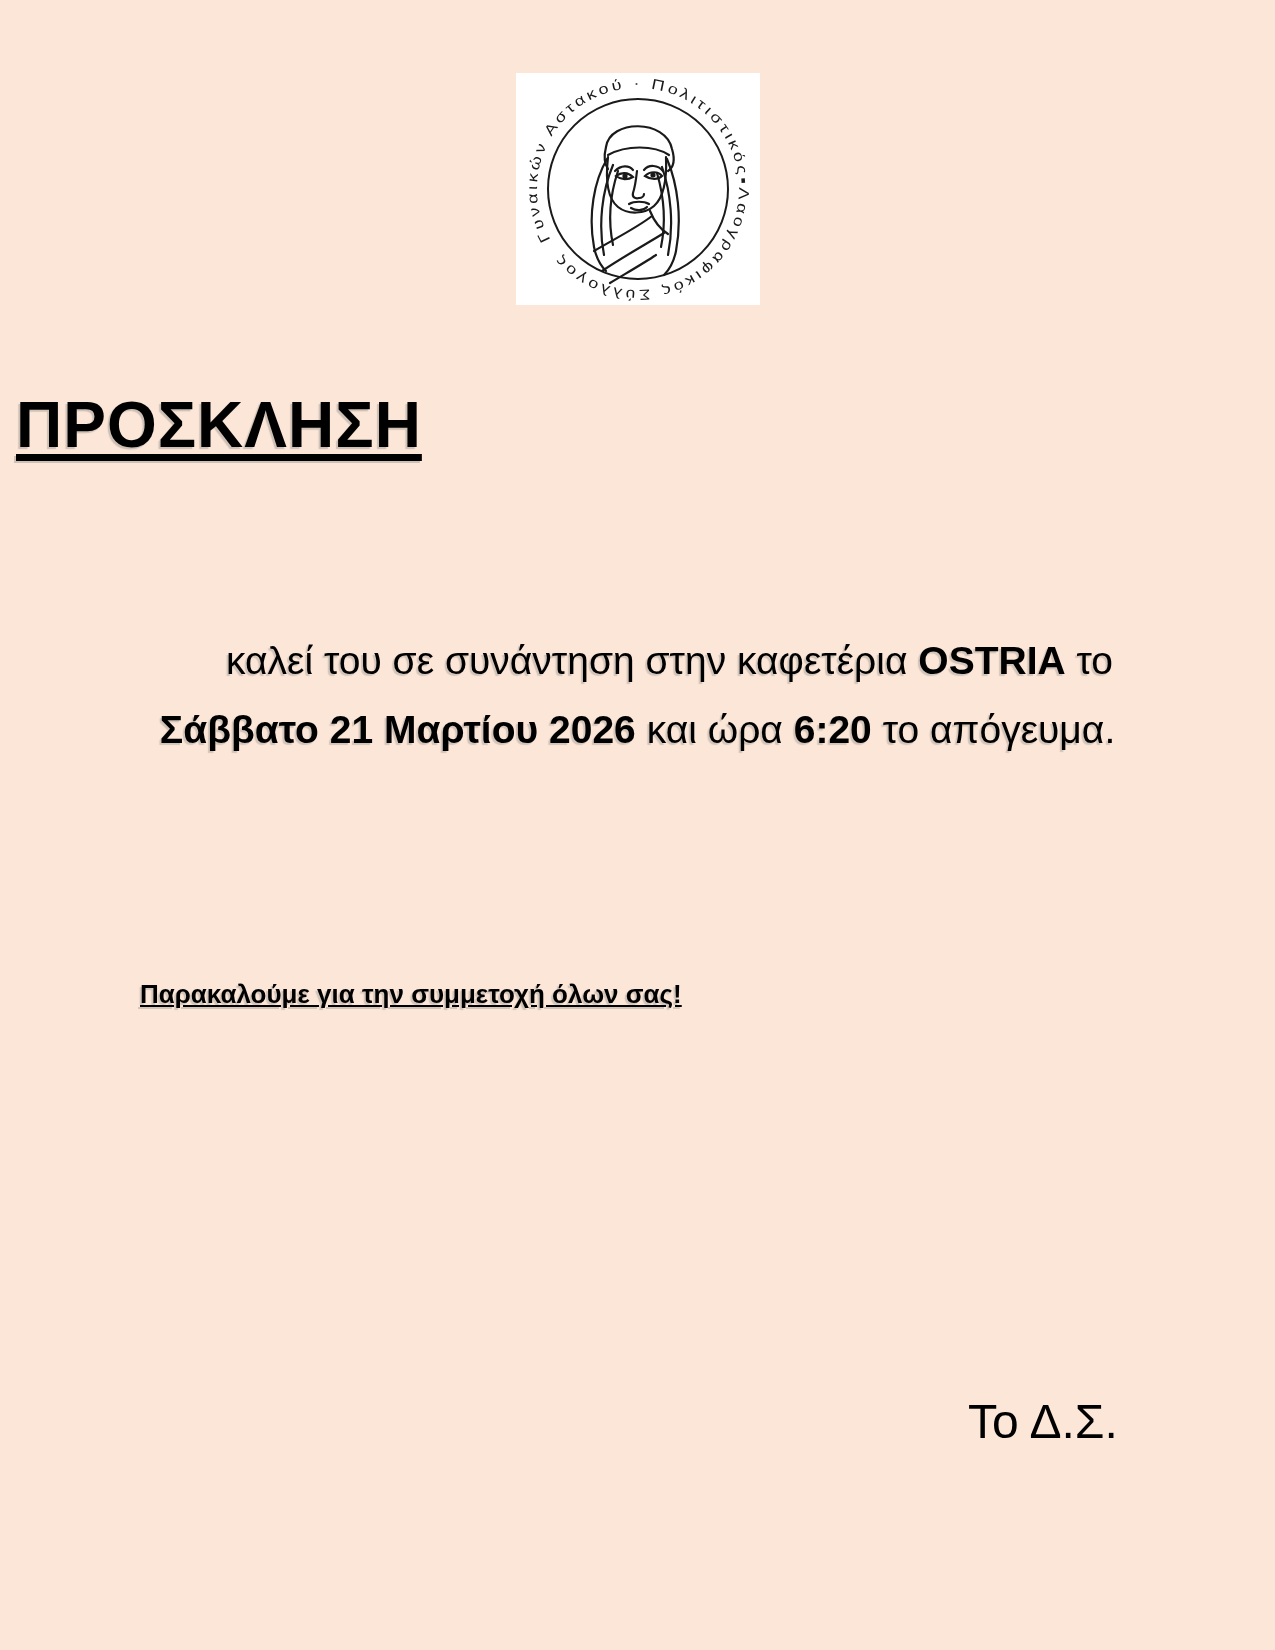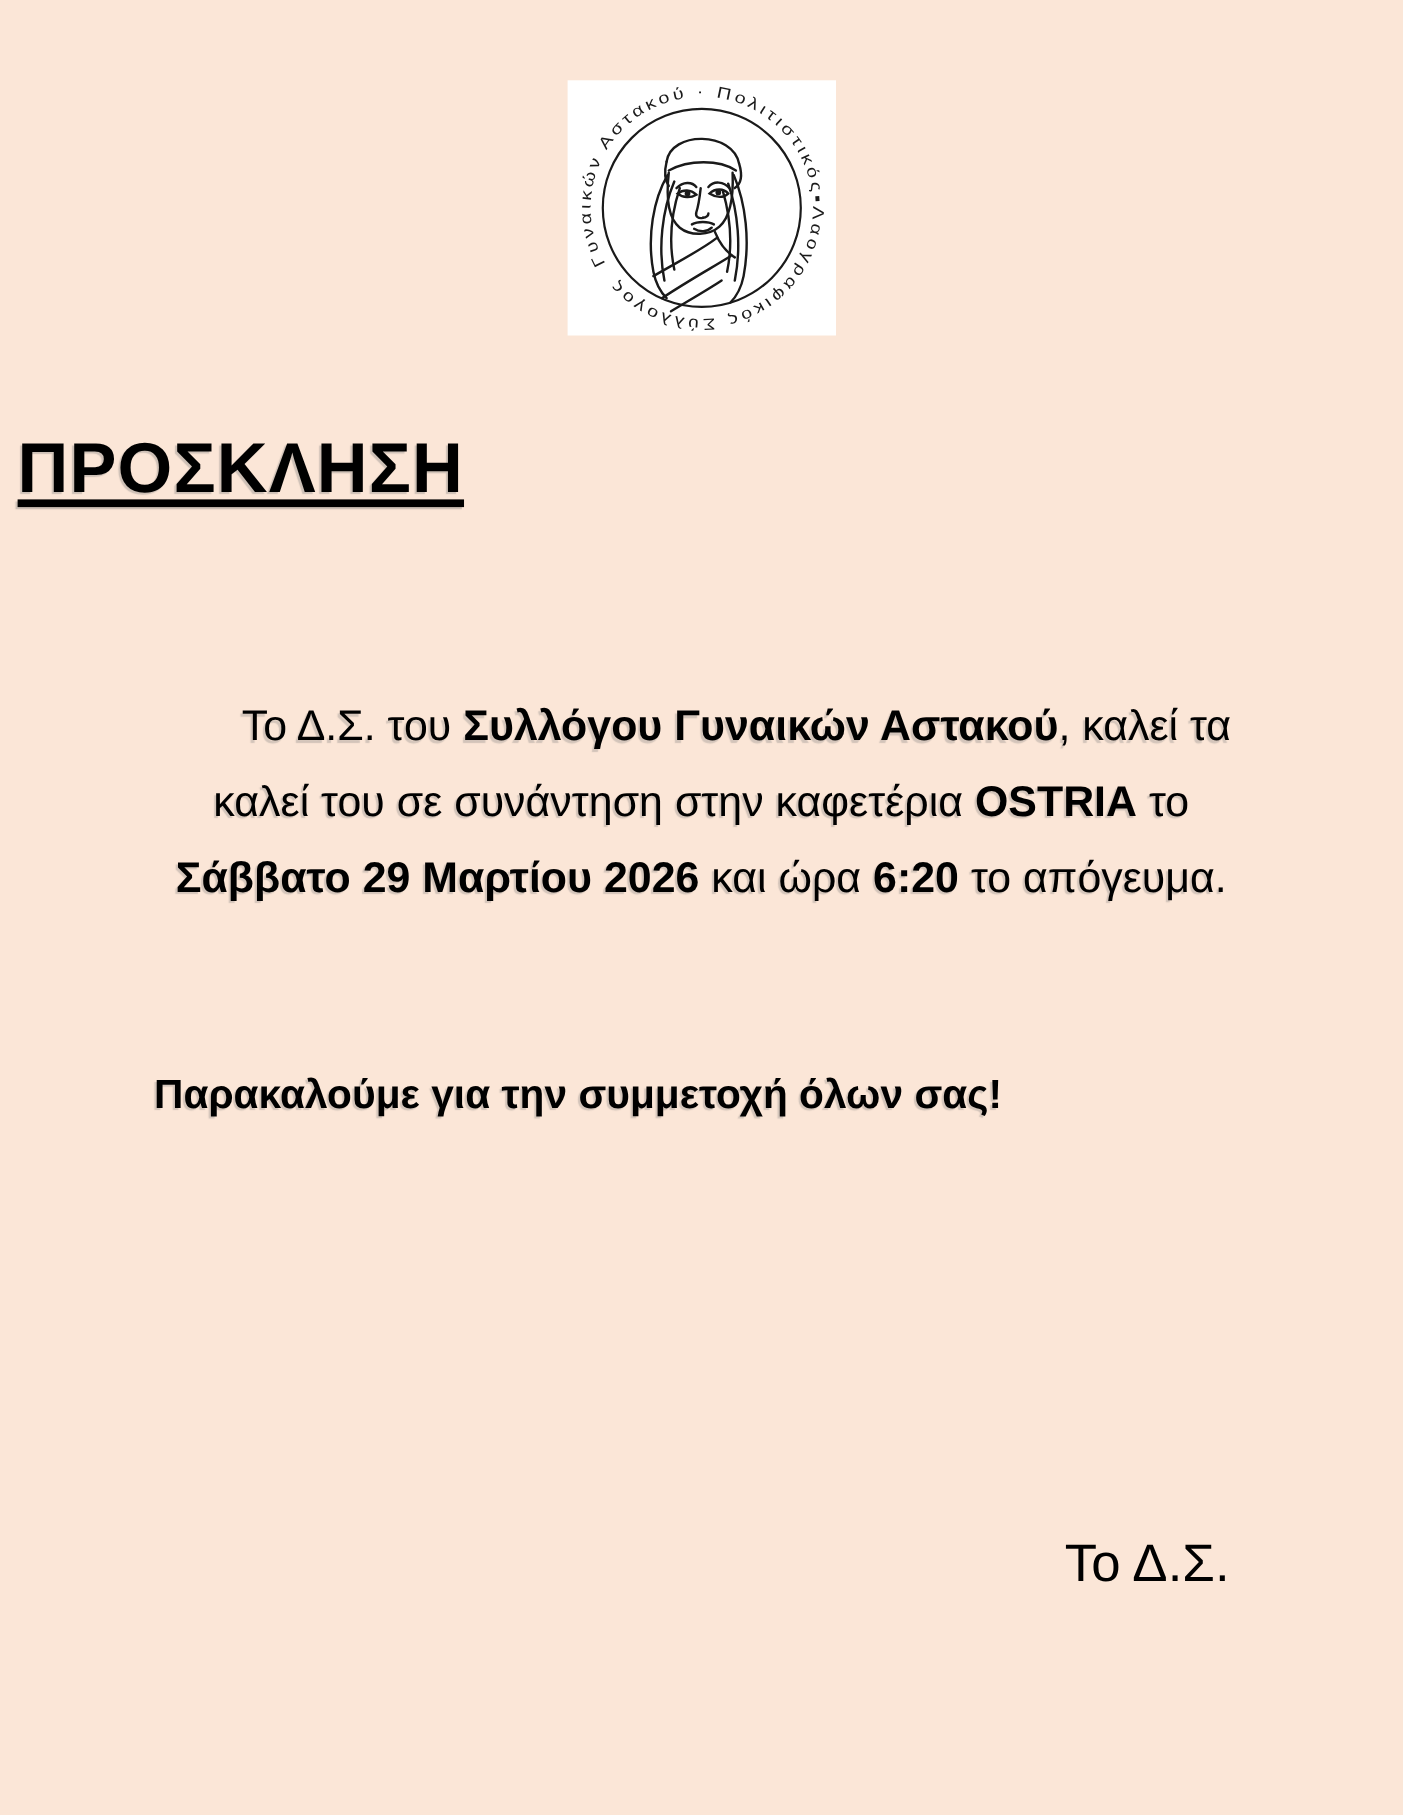--- a/index.html
+++ b/index.html
@@ -69,24 +69,25 @@
   .invite-paragraph .text-line:first-child {
     padding-left: 64px; 
   }
   .bold-run { font-weight: bold; }
 
   
   .appeal {
     position: absolute;
     left: 140px;
     top: 960px;
-    font-size: 37px;
+    font-size: 26px;
     line-height: 69px;
     font-weight: bold;
     text-shadow: -2px 2px 1px rgba(120,120,120,0.3);
+    text-decoration: underline;
   }
 
   
   .signature {
     position: absolute;
     left: 968px;
     top: 1387px;
     font-size: 48px;
     line-height: 69px;
   }
@@ -145,22 +146,21 @@
         <path d="M 92,208 C 112,196 126,188 138,180"></path>
       </g>
     </svg>
   </div>
 
   <div class="title">
     <span class="title-text">ΠΡΟΣΚΛΗΣΗ</span>
   </div>
 
   <div class="invite-paragraph">
-      <div class="text-line"><span>Το Δ.Σ. του </span><span class="bold-run">Συλλόγου Γυναικών Αστακού</span><span>, καλεί τα</span></div>
       <div class="text-line"><span>καλεί του σε συνάντηση στην καφετέρια </span><span class="bold-run">OSTRIA</span><span> το</span></div>
-      <div class="text-line"><span class="bold-run">Σάββατο 29 Μαρτίου 2026</span><span> και ώρα </span><span class="bold-run">6:20</span><span> το απόγευμα.</span></div>
+      <div class="text-line"><span class="bold-run">Σάββατο 21 Μαρτίου 2026</span><span> και ώρα </span><span class="bold-run">6:20</span><span> το απόγευμα.</span></div>
     </div>
 
   <div class="appeal">Παρακαλούμε για την συμμετοχή όλων σας!</div>
 
   <div class="signature">Το Δ.Σ.</div>
 
 </div>
 
 </body></html>

